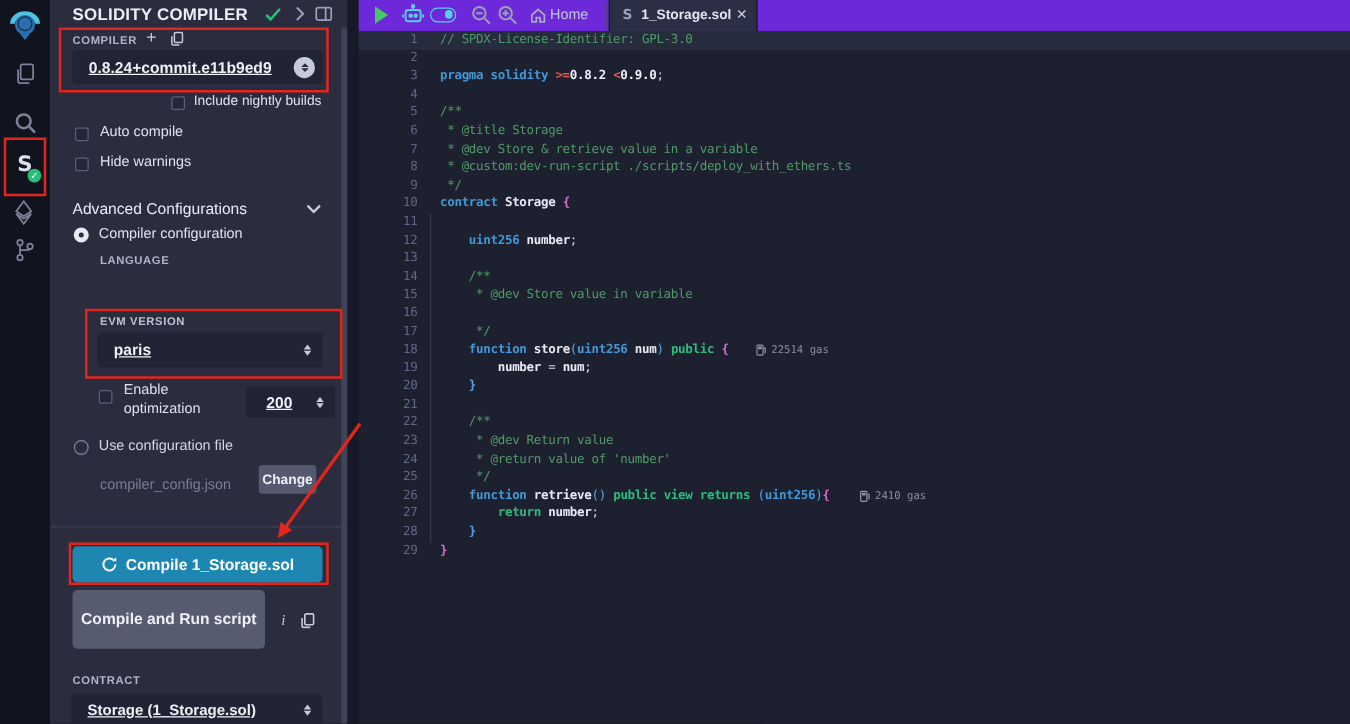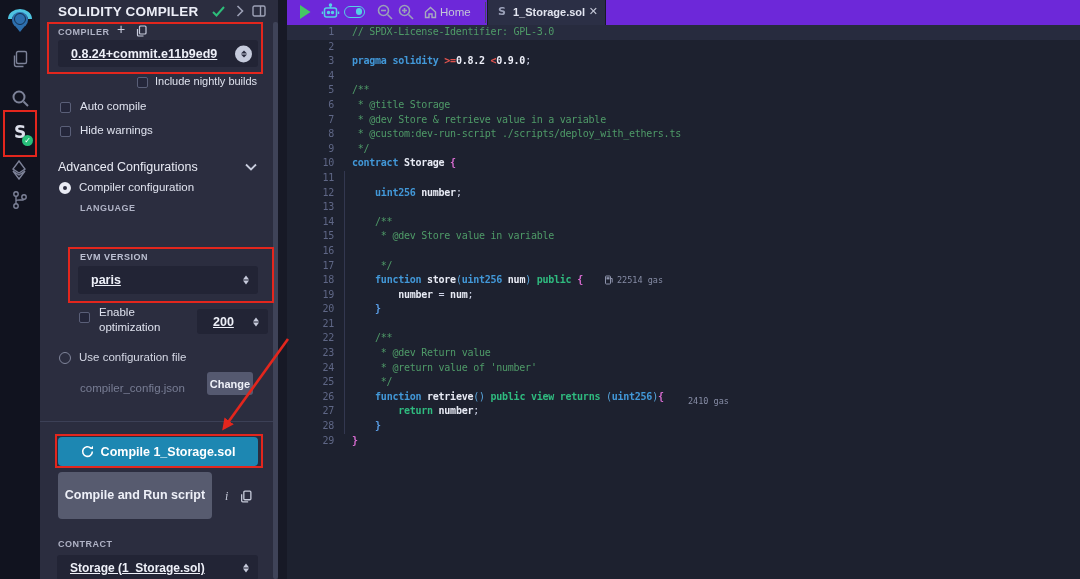--- a/index.html
+++ b/index.html
@@ -370,21 +370,21 @@
           <span class="ln">24</span>
           <span class="code"><span class="t-com">     * @return value of 'number'</span></span>
         </div>
         <div class="code-line">
           <span class="ln">25</span>
           <span class="code"><span class="t-com">     */</span></span>
         </div>
         <div class="code-line">
           <span class="ln">26</span>
           <span class="code"><span class="t-pl">    </span><span class="t-kw">function </span><span class="t-id">retrieve</span><span class="t-par">()</span><span class="t-pl"> </span><span class="t-kw2">public view returns </span><span class="t-par">(</span><span class="t-kw">uint256</span><span class="t-par">)</span><span class="t-brp">{</span></span>
-          <span class="gas" style="left: 401px; flex-direction: column;">
+          <span class="gas" style="left: 401px;">
             <svg width="8" height="10" viewBox="0 0 8 10">
               <rect x="0.5" y="1" width="5" height="8" rx="0.8" fill="none" stroke="#8d93ab"></rect>
               <rect x="1.5" y="2.2" width="3" height="2.2" fill="#8d93ab"></rect>
               <path d="M6 3.5 h1.2 v4" stroke="#8d93ab" fill="none"></path>
             </svg>
             <span>2410 gas</span>
           </span>
         </div>
         <div class="code-line">
           <span class="ln">27</span>

